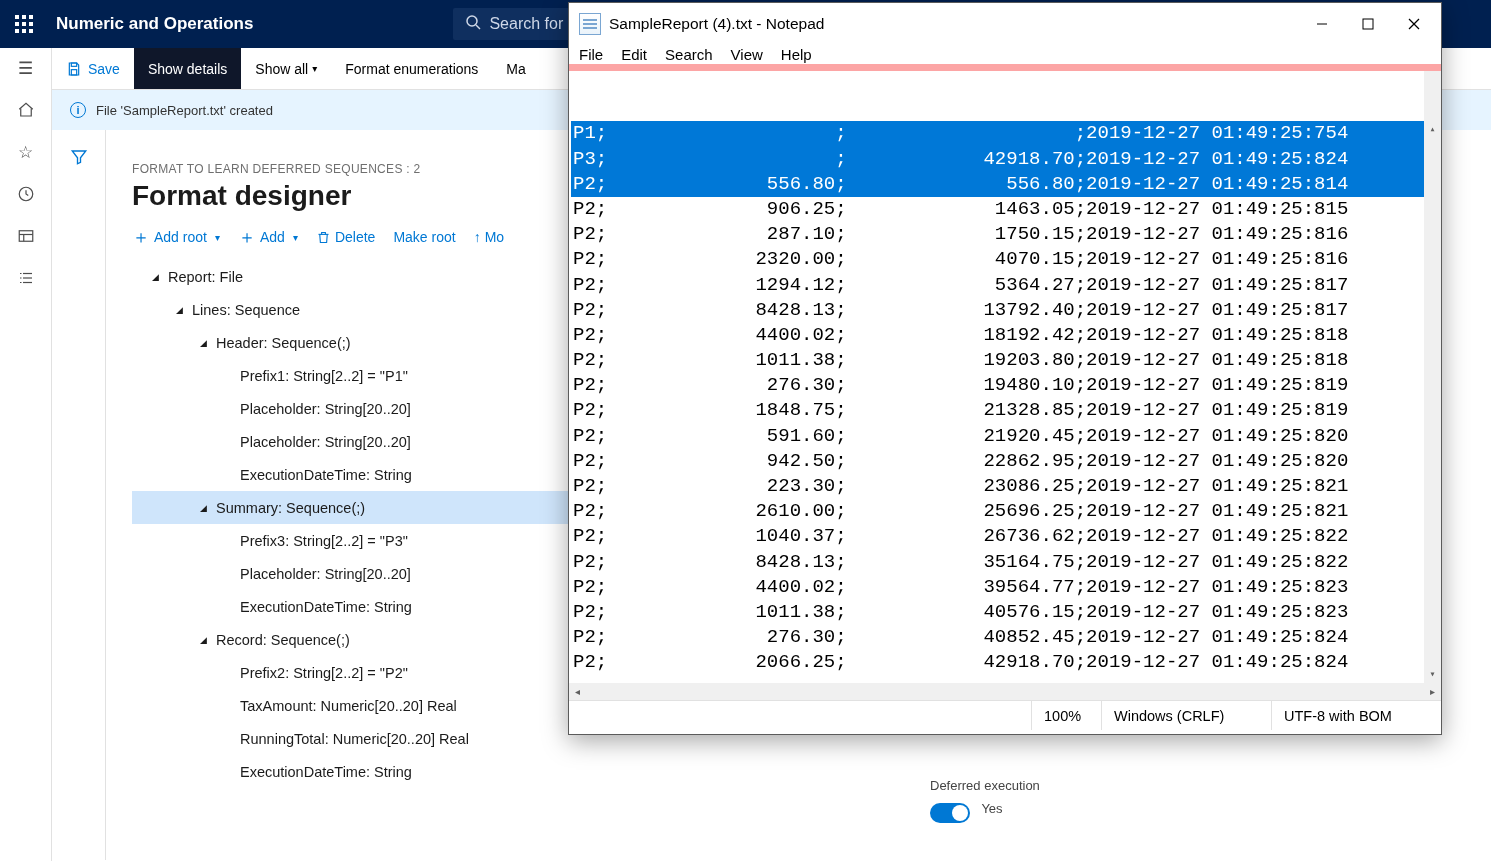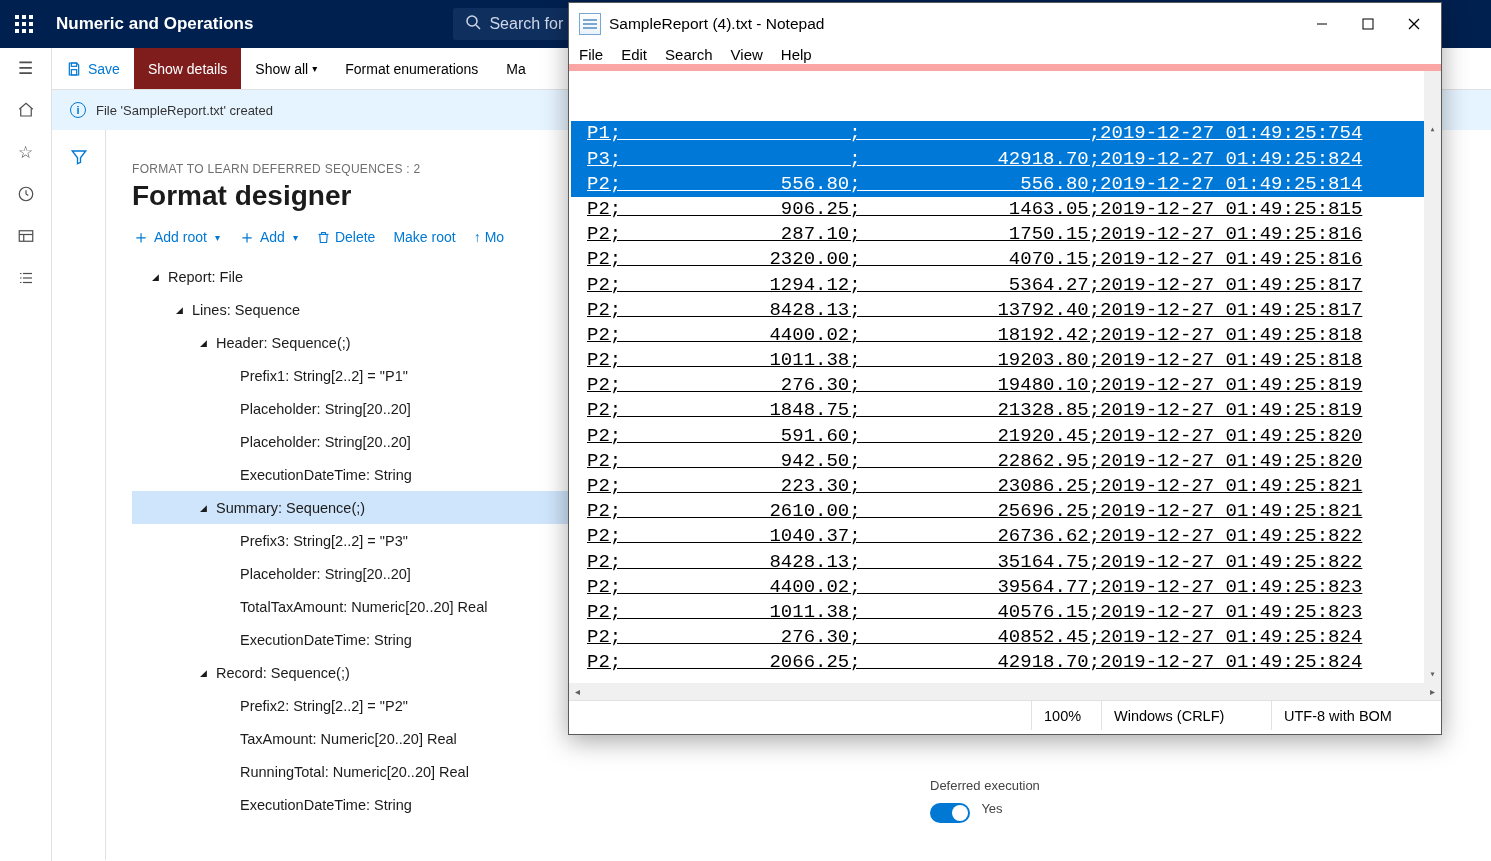--- a/index.html
+++ b/index.html
@@ -7,21 +7,21 @@
   
   .topbar { background:#002050; height:48px; display:flex; align-items:center; color:#fff; }
   .waffle { width:48px; height:48px; display:flex; align-items:center; justify-content:center; font-size:22px; cursor:pointer; }
   .app-title { font-size:17px; font-weight:600; margin-left:8px; }
   .search-box { margin-left:200px; background:#0f2f5f; height:32px; display:flex; align-items:center; padding:0 12px; color:#cfd8e8; border-radius:2px; }
   .search-box .mag { margin-right:8px; }
   
   .cmdbar { background:#fff; height:42px; border-bottom:1px solid #e1e1e1; display:flex; align-items:stretch; margin-left:52px; }
   .cmd { display:flex; align-items:center; padding:0 14px; font-size:14px; cursor:pointer; }
   .cmd.save { color:#0078d4; gap:6px; }
-  .cmd.active { background:#7f1d1d; color:#fff; }
+  .cmd.active { background:#0f172a; color:#fff; }
   .chev { font-size:10px; margin-left:4px; }
   
   .leftrail { position:absolute; left:0; top:48px; width:52px; height:813px; background:#fff; border-right:1px solid #e1e1e1; display:flex; flex-direction:column; align-items:center; padding-top:10px; gap:22px; color:#4d4d4d; }
   .rail-ic { width:20px; height:20px; display:flex; align-items:center; justify-content:center; cursor:pointer; font-size:17px; }
   
   .msgbar { position:absolute; left:52px; top:90px; right:0; height:40px; background:#e6f4ff; display:flex; align-items:center; padding-left:18px; font-size:13px; color:#333; }
   .msgbar .info-ic { width:16px; height:16px; border:1.5px solid #0078d4; border-radius:50%; display:inline-flex; align-items:center; justify-content:center; color:#0078d4; font-size:11px; margin-right:10px; font-weight:bold; }
 
   .filter-col { position:absolute; left:52px; top:130px; width:54px; height:730px; border-right:1px solid #e1e1e1; display:flex; justify-content:center; padding-top:18px; }
   .filter-col .funnel { color:#0078d4; font-size:18px; cursor:pointer; }
@@ -50,21 +50,21 @@
   .np-ico { width:22px; height:22px; border:1px solid #7aa6d2; background:linear-gradient(#fff,#eaf3fa); margin-right:8px; position:relative; }
   .np-ico:after { content:""; position:absolute; left:3px; right:3px; top:5px; height:2px; background:#7aa6d2; box-shadow:0 4px 0 #7aa6d2, 0 8px 0 #7aa6d2; }
   .np-title-txt { font-size:15.5px; color:#000; }
   .np-ctrls { margin-left:auto; display:flex; }
   .np-btn { width:46px; height:34px; display:flex; align-items:center; justify-content:center; cursor:pointer; font-size:13px; }
 
   .np-menu { height:26px; display:flex; gap:18px; padding:0 10px; font-size:15px; align-items:center; border-bottom:7px solid #fca5a5; }
   .np-menu span { cursor:pointer; }
 
   .np-body { position:relative; height:612px; overflow:hidden; font-family: Consolas, 'Courier New', monospace; font-size:19px; line-height:25.2px; white-space:pre; color:#000; padding:0 2px 0 2px; }
-  .np-line { height:25.2px; padding-left:16px;text-decoration:underline; }
+  .np-line { height:25.2px; padding-left:2px; }
   .np-line.sel { background:#0078d7; color:#fff; }
   .np-scroll-v { position:absolute; right:0; top:0; bottom:0; width:17px; background:#f0f0f0; }
   .np-scroll-v .arrow { height:17px; display:flex; align-items:center; justify-content:center; color:#606060; font-size:10px; }
   .np-scroll-h { height:17px; background:#f0f0f0; display:flex; }
   .np-scroll-h .arrow { width:17px; display:flex; align-items:center; justify-content:center; color:#606060; font-size:10px; }
   .np-scroll-h .track { flex:1; }
   .np-status { height:30px; border-top:1px solid #e1e1e1; display:flex; font-size:14.5px; align-items:center; }
   .np-status .cell { border-left:1px solid #e1e1e1; height:100%; display:flex; align-items:center; padding:0 12px; }
   
   .deferred { position:absolute; left:930px; top:778px; font-size:13px; color:#444; }
@@ -238,24 +238,20 @@
         <span class="tri" style="transform: none; font-size: 9px;">◢</span>
         <span>Summary: Sequence(;)</span>
       </div>
       <div class="tree-row ind-4">
         <span class="tri"></span>
         <span>Prefix3: String[2..2] = "P3"</span>
       </div>
       <div class="tree-row ind-4">
         <span class="tri"></span>
         <span>Placeholder: String[20..20]</span>
-      </div>
-      <div class="tree-row ind-4">
-        <span class="tri"></span>
-        <span>TotalTaxAmount: Numeric[20..20] Real</span>
       </div>
       <div class="tree-row ind-4">
         <span class="tri"></span>
         <span>ExecutionDateTime: String</span>
       </div>
       <div class="tree-row ind-3">
         <span class="tri" style="transform: none; font-size: 9px;">◢</span>
         <span>Record: Sequence(;)</span>
       </div>
       <div class="tree-row ind-4">

